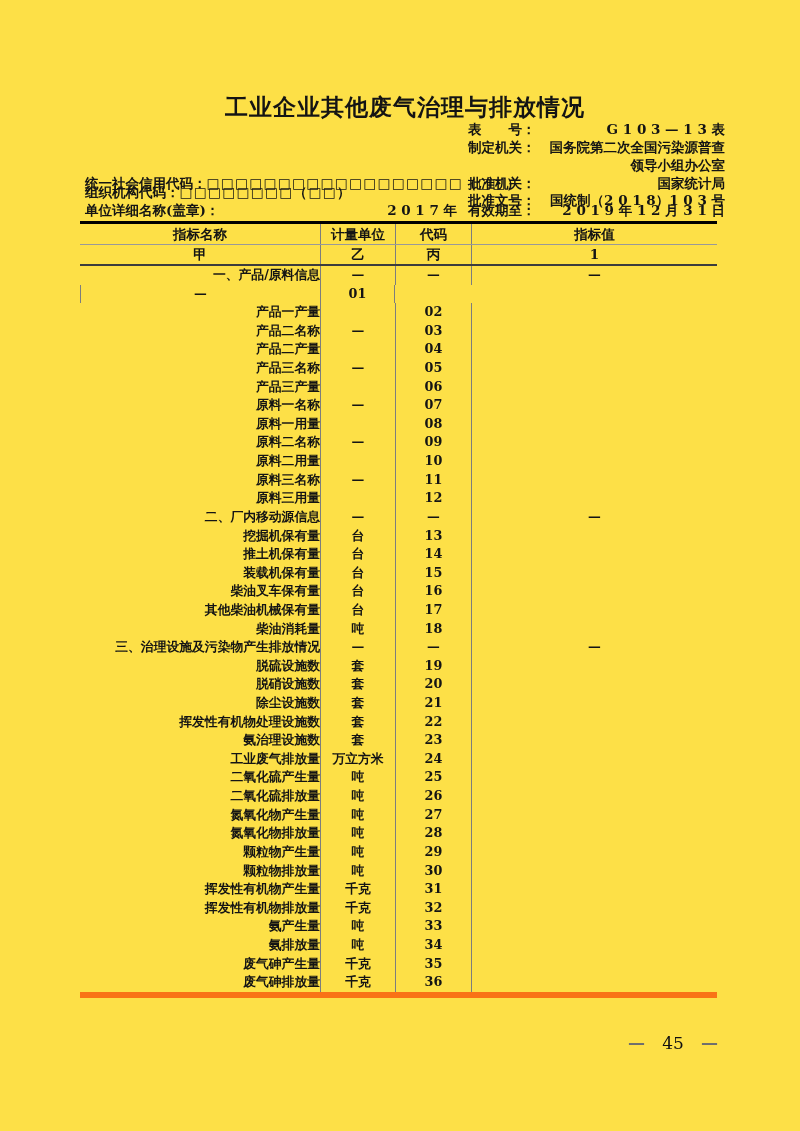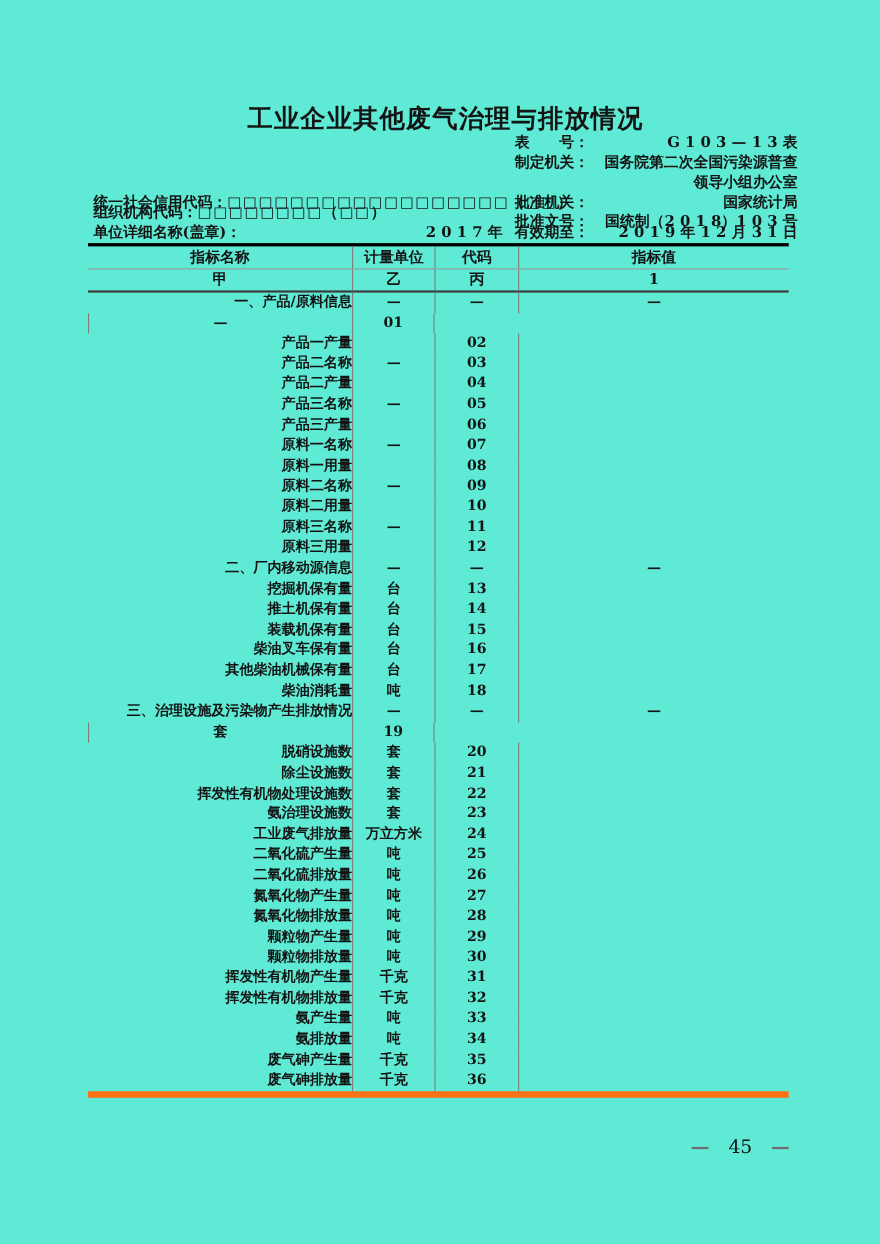--- a/index.html
+++ b/index.html
@@ -1,17 +1,17 @@
 <!DOCTYPE html>
 <html><head>
 <meta charset="utf-8">
 <style>
   html,body{margin:0;padding:0;background:#e8e8e8;}
   .page{
-    position:relative;width:800px;height:1131px;background:#5eead4;
+    position:relative;width:800px;height:1131px;background:#fde047;
     font-family:"DejaVu Serif","DejaVu Sans",serif;color:#141414;font-weight:bold;
     margin:0 auto;overflow:hidden;
   }
   .title{
     position:absolute;left:10px;top:92px;width:790px;text-align:center;
     font-size:23px;letter-spacing:1px;white-space:nowrap;
   }
   .meta-row{position:absolute;display:flex;font-size:13.5px;white-space:nowrap;align-items:flex-end;}
   .meta-right{left:468px;width:257px;height:18px;}
   .meta-left{left:85px;width:372px;height:18px;}
@@ -216,20 +216,21 @@
           <div class="cell c3">18</div>
           <div class="cell c4"></div>
         </div>
         <div class="trow section">
           <div class="cell c1">三、治理设施及污染物产生排放情况</div>
           <div class="cell c2">—</div>
           <div class="cell c3">—</div>
           <div class="cell c4">—</div>
         </div>
         <div class="trow">
+          <div class="cell c1">脱硫设施数</div>
           <div class="cell c2">套</div>
           <div class="cell c3">19</div>
           <div class="cell c4"></div>
         </div>
         <div class="trow">
           <div class="cell c1">脱硝设施数</div>
           <div class="cell c2">套</div>
           <div class="cell c3">20</div>
           <div class="cell c4"></div>
         </div>

